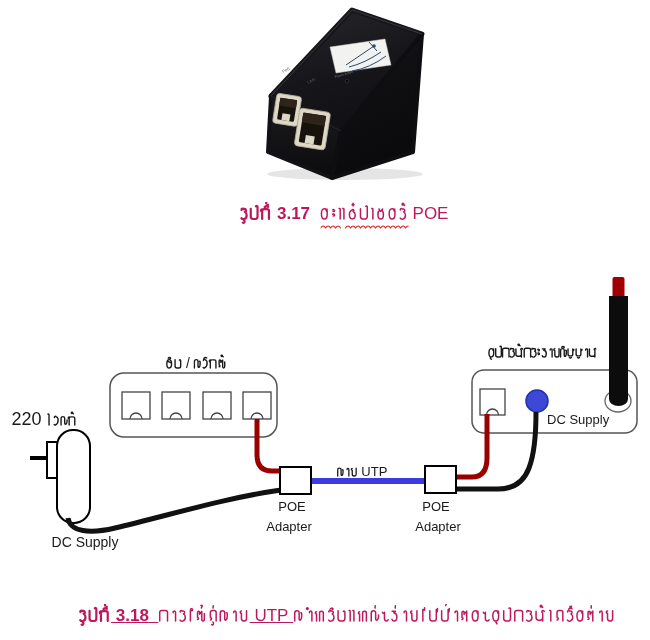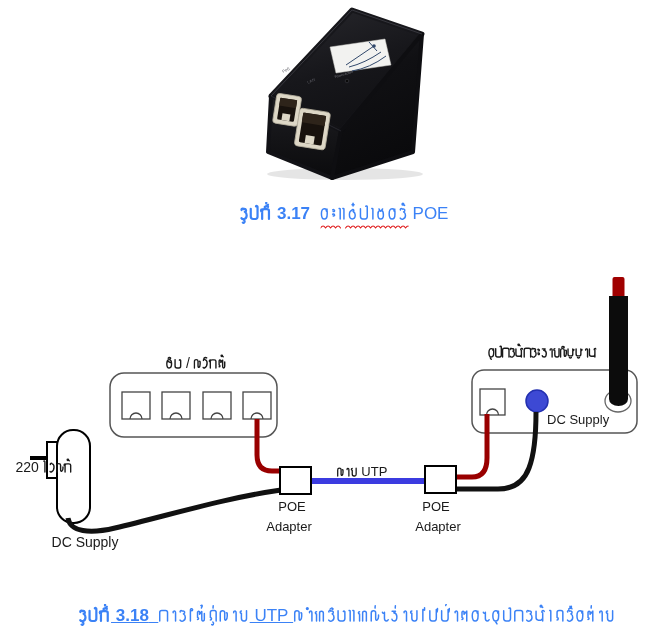--- a/index.html
+++ b/index.html
@@ -2,21 +2,21 @@
 <html><head>
 <meta charset="utf-8">
 <style>
   html,body{margin:0;padding:0;}
   body{width:650px;height:640px;background:#fff;font-family:"Liberation Sans",sans-serif;position:relative;overflow:hidden;}
   .abs{position:absolute;}
   .tt{position:absolute;white-space:nowrap;line-height:1;color:#1a1a1a;}
   .ctr{transform:translateX(-50%);}
   .tt svg{display:inline-block;}
   .tt svg path{fill:none;stroke:currentColor;stroke-linecap:round;stroke-linejoin:round;}
-  .cap{font-size:17px;color:#3b82f6;}
+  .cap{font-size:17px;color:#be185d;}
   .b{font-weight:bold;}
   .misspell{position:relative;display:inline-block;}
   .misspell svg.squig{position:absolute;left:1px;bottom:-4px;height:6px;}
   .misspell svg.squig path{stroke:#e02020;fill:none;stroke-width:1.1;}
   svg text{font-family:"Liberation Sans",sans-serif;}
 </style>
 </head>
 <body>
 
 <svg class="abs" style="left:250px;top:5px;" width="180" height="175" viewBox="0 0 180 175">
@@ -158,21 +158,21 @@
         <path transform="translate(380.8 0)" d="M12 42H32Q28 48 22 52Q40 56 40 75Q40 100 24 100Q12 100 11 90"></path>
         <path transform="translate(428.4 0)" d="M34 100V52Q34 40 25 42Q18 44 20 51"></path>
         <path transform="translate(465.8 0)" d="M16 41A7 7 0 1 0 16 55L16 84Q16 100 30 100H34Q46 100 46 86V40"></path>
         <path transform="translate(515.1 0)" d="M8 100V54Q8 40 21 40Q34 40 34 52V84Q34 97 41 95Q49 91 49 72L49 56Q48 50 44 52"></path>
         <path transform="translate(540.6 0)" d="M-9 30Q-1 20 7 27Q11 31 3 33"></path>
         <path transform="translate(566.1 0)" d="M10 42V78Q10 92 23 92H33Q44 92 44 78V42M44 52A5 5 0 0 0 52 47M20 103Q27 111 34 103"></path>
         <path transform="translate(623.9 0)" d="M10 42V78Q10 92 23 92H33Q44 92 44 78V42M44 52A5 5 0 0 0 52 47M20 103Q27 111 34 103"></path>
         <path transform="translate(681.7 0)" d="M34 100V52Q34 40 25 42Q18 44 20 51"></path>
         <path transform="translate(719.1 0)" d="M10 42V80Q10 95 24 95H37Q49 95 49 80V52A7 7 0 1 1 58 44M49 80V100"></path>
       </svg></span></div>
-<div class="tt ctr" style="left:44px;top:410px;font-size:14px;margin-top:48px;"><span><span>220&nbsp;</span><svg width="30.0" height="19.6" viewBox="0 0 214.0 140" style="vertical-align:-5.6px" stroke-width="10">
+<div class="tt ctr" style="left:44px;top:410px;font-size:18px;"><span><span>220&nbsp;</span><svg width="30.0" height="19.6" viewBox="0 0 214.0 140" style="vertical-align:-5.6px" stroke-width="10">
         <path transform="translate(0.0 0)" d="M18 100V30Q18 18 10 22"></path>
         <path transform="translate(44.0 0)" d="M13 46A6 6 0 1 1 25 42Q39 44 39 64Q39 92 20 100Q13 102 11 96"></path>
         <path transform="translate(96.0 0)" d="M8 100V54Q8 40 21 40Q34 40 34 52V84Q34 98 43 94Q51 89 51 74L51 64"></path>
         <path transform="translate(152.0 0)" d="M10 43A7 7 0 1 0 10 57L10 100M10 54Q10 42 22 42H38Q50 42 50 52V100"></path>
         <path transform="translate(183.0 0)" d="M-1 8A5 5 0 1 0 -1 18A5 5 0 1 0 -1 8M4 16L9 20"></path>
       </svg></span></div>
 <div class="tt ctr" style="left:85px;top:535px;font-size:14px;">DC Supply</div>
 <div class="tt" style="left:547px;top:413px;font-size:13px;">DC Supply</div>
 <div class="tt ctr" style="left:362px;top:463px;font-size:13px;"><span><svg width="21.1" height="18.2" viewBox="0 0 162.0 140" style="vertical-align:-5.2px" stroke-width="10">
         <path transform="translate(0.0 0)" d="M8 100V54Q8 40 21 40Q34 40 34 52V84Q34 97 41 95Q49 91 49 72L49 56Q48 50 44 52"></path>

